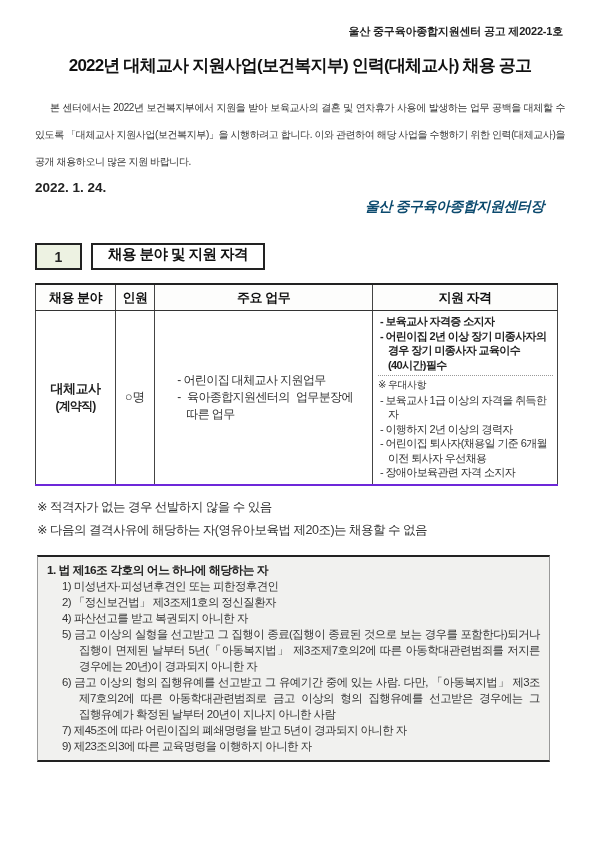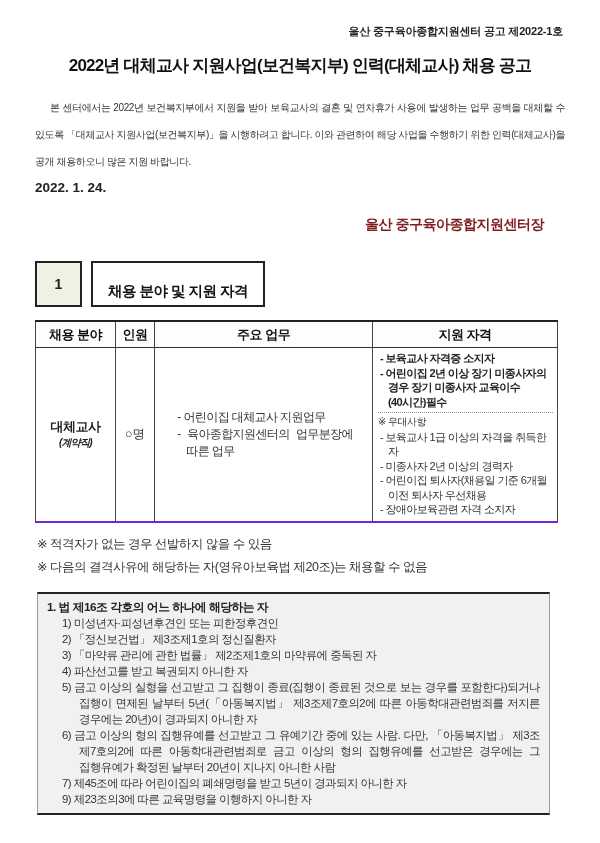--- a/index.html
+++ b/index.html
@@ -19,49 +19,49 @@
   }
   .intro {
     margin-top: 17px; font-size: 10px; line-height: 27px; text-align: justify;
     text-indent: 15px; color: #333; letter-spacing: -0.4px; word-break: keep-all;
   }
   .date-line {
     margin-top: 5px; font-size: 13.5px; font-weight: bold;
     color: #222; padding-right: 11px;
   }
   .signer-line {
-    margin-top: 21px; text-align: right; font-size: 14px; font-weight: bold;
-    color: #7f1d1d; padding-right: 21px; letter-spacing: -0.5px;
+    margin-top: 3px; text-align: right; font-size: 14px; font-weight: bold;
+    color: #0c4a6e; padding-right: 21px; letter-spacing: -0.5px; font-style: italic;
   }
   .section-header { margin-top: 27px; display: flex; align-items: stretch; }
   .section-num {
     width: 47px; border: 2px solid #222; background: #edf2e2;
     display: flex; align-items: center; justify-content: center;
     font-size: 14px; font-weight: bold; color: #222;
   }
   .section-title-box {
     margin-left: 9px; border: 2px solid #222; background: #fff;
-    padding: 19px 15px 4px 15px; font-size: 14.5px; font-weight: bold;
+    padding: 0 15px 4px 15px; font-size: 14.5px; font-weight: bold;
     color: #111; letter-spacing: -0.5px;
   }
   table.recruit {
     margin-top: 13px; width: 523px; border-collapse: collapse;
     border-top: 2px solid #222; border-bottom: 2px solid #6d28d9;
   }
   table.recruit th, table.recruit td { border: 1px solid #444; vertical-align: middle; }
   table.recruit th {
     font-size: 13px; font-weight: bold; color: #111; padding: 4px 2px 3px 2px;
     letter-spacing: -0.5px; border-bottom: 1.5px solid #333; background: #fdfdfc;
   }
   td.cell-field { width: 90px; text-align: center; }
   td.cell-count { width: 43px; text-align: center; font-size: 12.5px; color: #333; }
   td.cell-duties { width: 228px; padding: 4px 19px; vertical-align: middle; }
   td.cell-qual { width: 200px; padding: 3px 4px 4px 5px; vertical-align: top; }
   .field-main { font-size: 13px; font-weight: bold; color: #222; letter-spacing: -0.5px; }
-  .field-sub { font-size: 10px; font-weight: bold; color: #222; letter-spacing: -0.8px; font-style: italic; }
+  .field-sub { font-size: 12px; font-weight: bold; color: #222; letter-spacing: -0.8px; }
   .duty-line {
     font-size: 12px; color: #333; letter-spacing: -0.6px; line-height: 17px;
     padding-left: 12px; text-indent: -9px; word-break: keep-all; text-align: justify;
   }
   .qual-req {
     font-size: 11px; font-weight: bold; color: #222; letter-spacing: -0.6px;
     line-height: 14.5px; padding-left: 10px; text-indent: -8px; word-break: keep-all;
   }
   .qual-divider { border-top: 1px dotted #999; margin: 3px 0 2px 0; }
   .qual-pref-label { font-size: 10px; color: #333; letter-spacing: -0.5px; line-height: 14.5px; }
@@ -128,38 +128,37 @@
         <td class="cell-duties">
           <div class="duty-line">- 어린이집 대체교사 지원업무</div>
           <div class="duty-line">- 육아종합지원센터의 업무분장에 따른 업무</div>
         </td>
         <td class="cell-qual">
           <div class="qual-req">- 보육교사 자격증 소지자</div>
           <div class="qual-req">- 어린이집 2년 이상 장기 미종사자의 경우 장기 미종사자 교육이수(40시간)필수</div>
           <div class="qual-divider"></div>
           <div class="qual-pref-label">※ 우대사항</div>
           <div class="qual-pref">- 보육교사 1급 이상의 자격을 취득한 자</div>
-          <div class="qual-pref">- 미종사자 2년 이상의 경력자</div>
+          <div class="qual-pref">- 이행하지 2년 이상의 경력자</div>
           <div class="qual-pref">- 어린이집 퇴사자(채용일 기준 6개월 이전 퇴사자 우선채용</div>
           <div class="qual-pref">- 장애아보육관련 자격 소지자</div>
         </td>
       </tr>
     </tbody>
   </table>
 
   <div class="notes">
     <div class="note-line">※ 적격자가 없는 경우 선발하지 않을 수 있음</div>
     <div class="note-line">※ 다음의 결격사유에 해당하는 자(영유아보육법 제20조)는 채용할 수 없음</div>
   </div>
 
   <div class="disq-box">
     <div class="disq-title">1. 법 제16조 각호의 어느 하나에 해당하는 자</div>
     <div class="disq-sub">1) 미성년자·피성년후견인 또는 피한정후견인</div>
     <div class="disq-sub">2) 「정신보건법」 제3조제1호의 정신질환자</div>
-    <div class="disq-sub">3) 「마약류 관리에 관한 법률」 제2조제1호의 마약류에 중독된 자</div>
     <div class="disq-sub">4) 파산선고를 받고 복권되지 아니한 자</div>
     <div class="disq-sub">5) 금고 이상의 실형을 선고받고 그 집행이 종료(집행이 종료된 것으로 보는 경우를 포함한다)되거나 집행이 면제된 날부터 5년(「아동복지법」 제3조제7호의2에 따른 아동학대관련범죄를 저지른 경우에는 20년)이 경과되지 아니한 자</div>
     <div class="disq-sub">6) 금고 이상의 형의 집행유예를 선고받고 그 유예기간 중에 있는 사람. 다만, 「아동복지법」 제3조 제7호의2에 따른 아동학대관련범죄로 금고 이상의 형의 집행유예를 선고받은 경우에는 그 집행유예가 확정된 날부터 20년이 지나지 아니한 사람</div>
     <div class="disq-sub">7) 제45조에 따라 어린이집의 폐쇄명령을 받고 5년이 경과되지 아니한 자</div>
     <div class="disq-sub">9) 제23조의3에 따른 교육명령을 이행하지 아니한 자</div>
 
   </div>
 
 </div>
 

